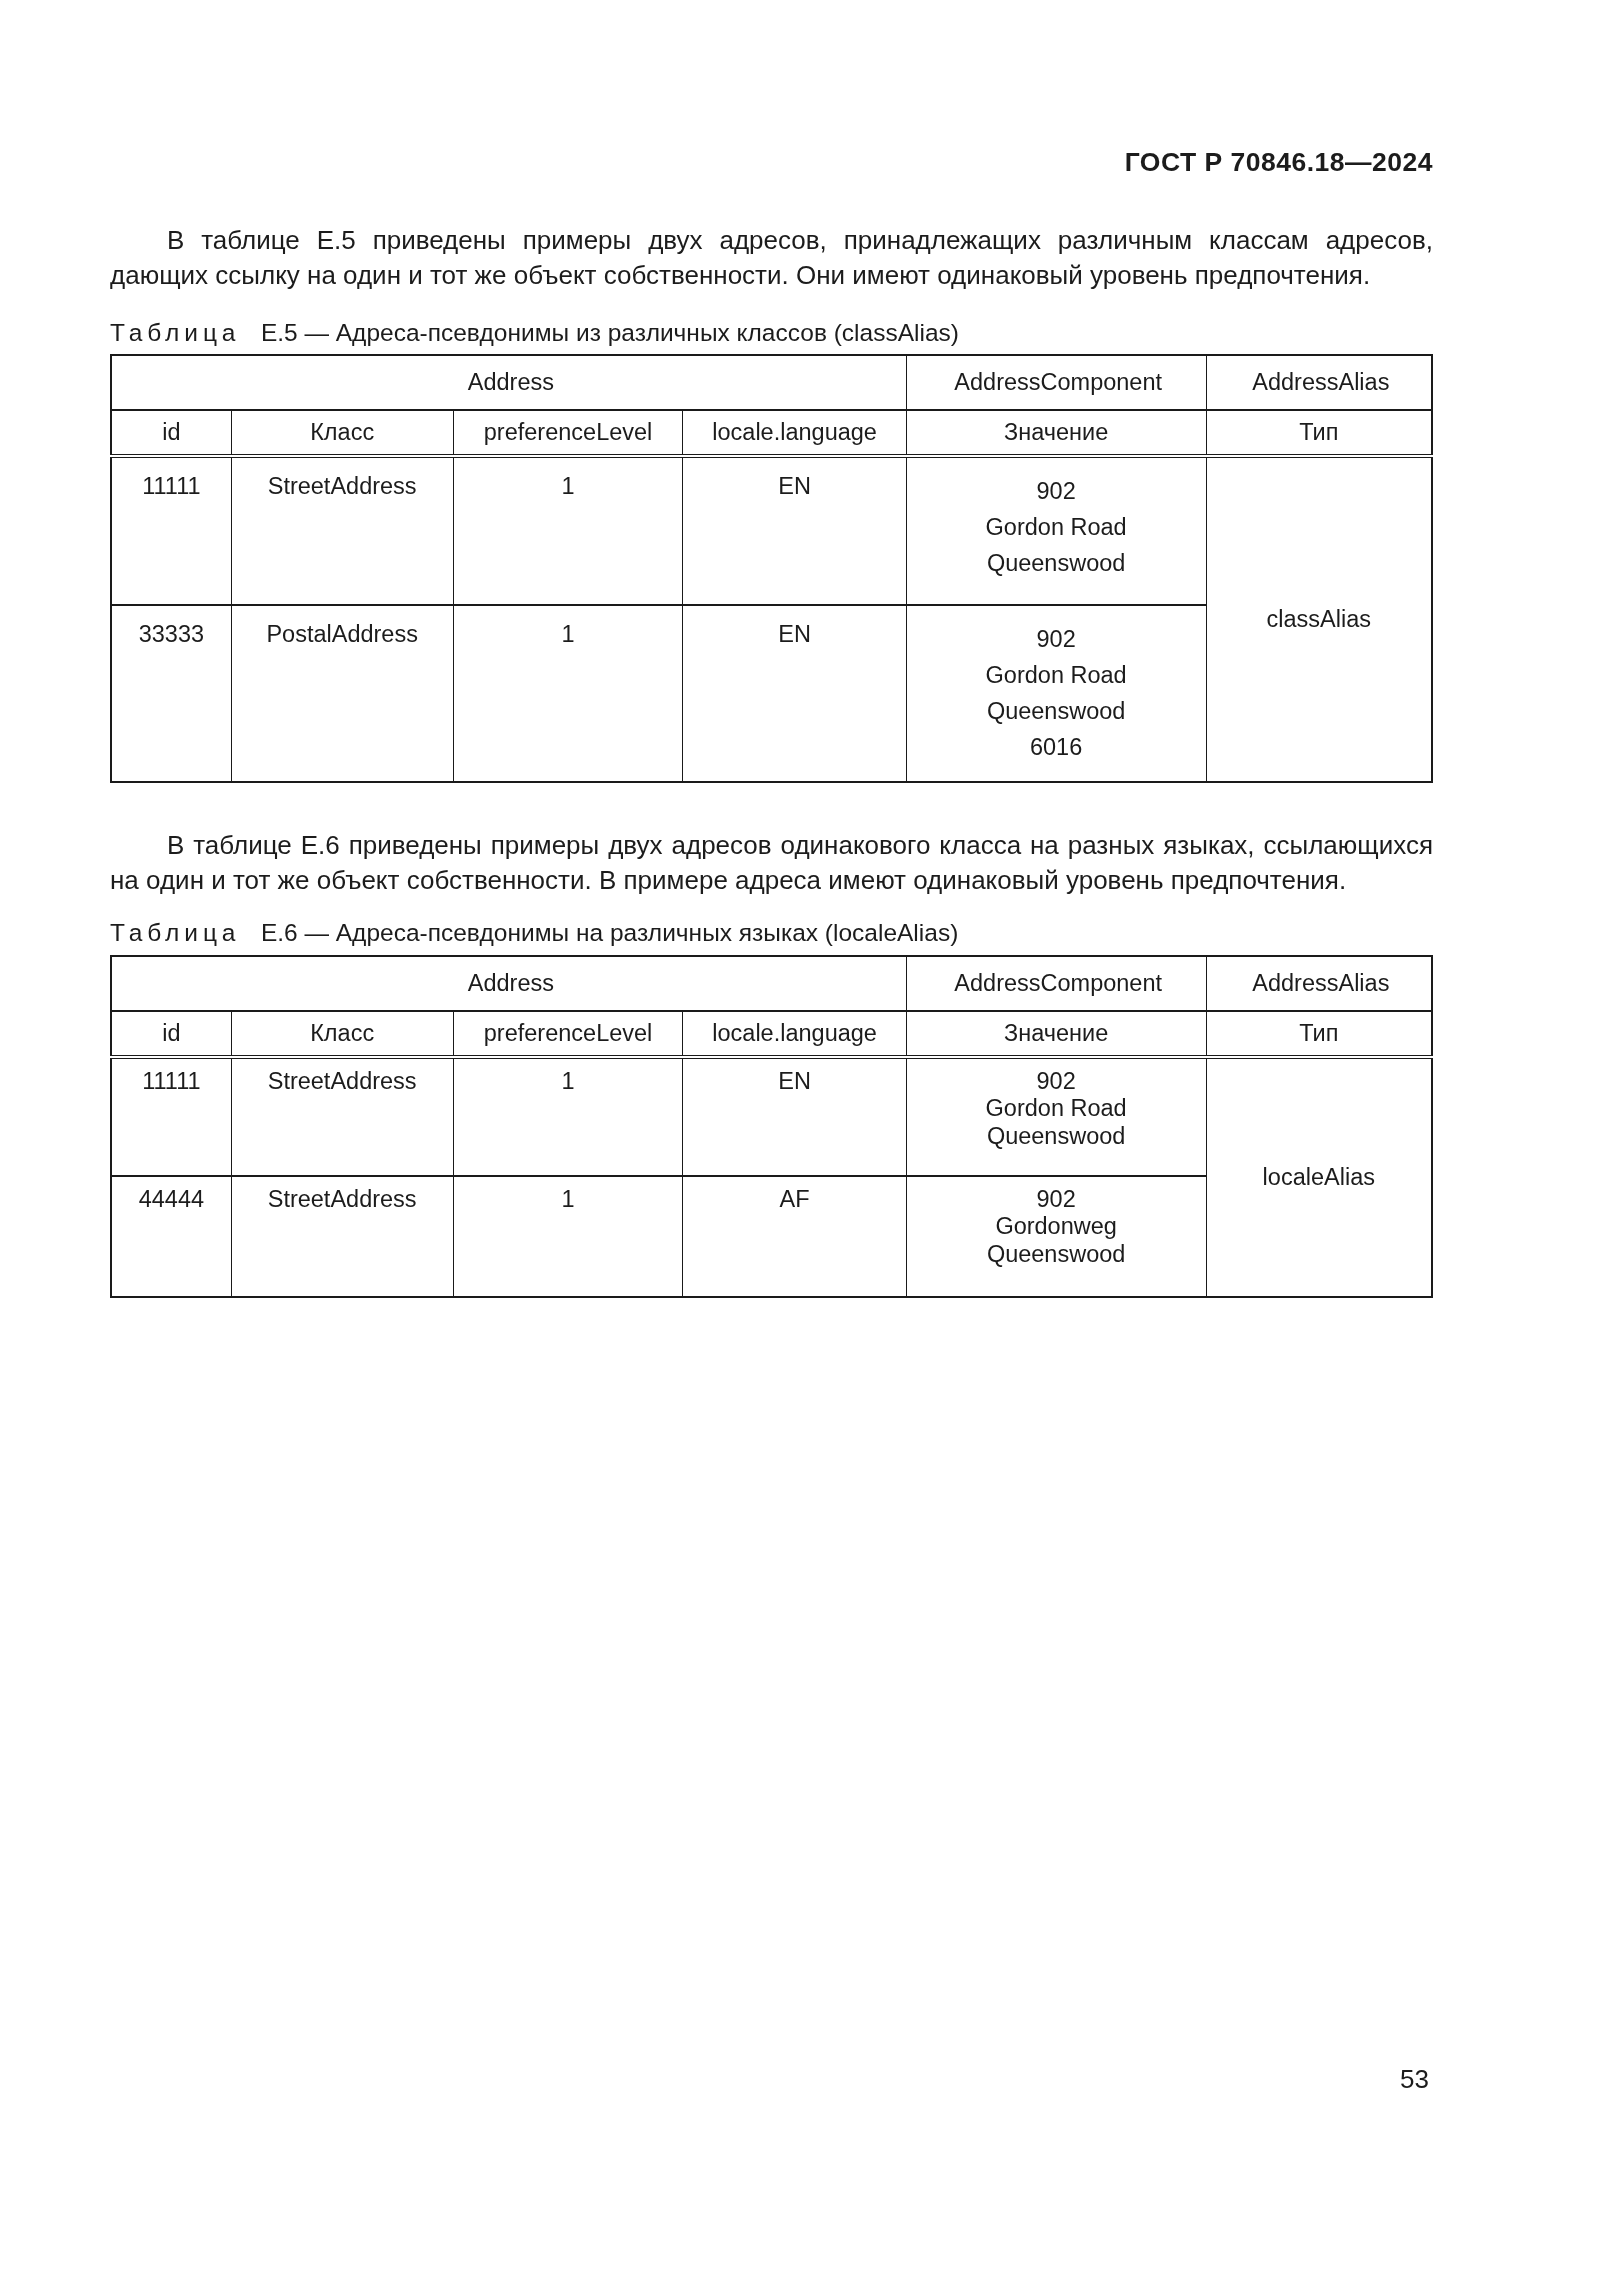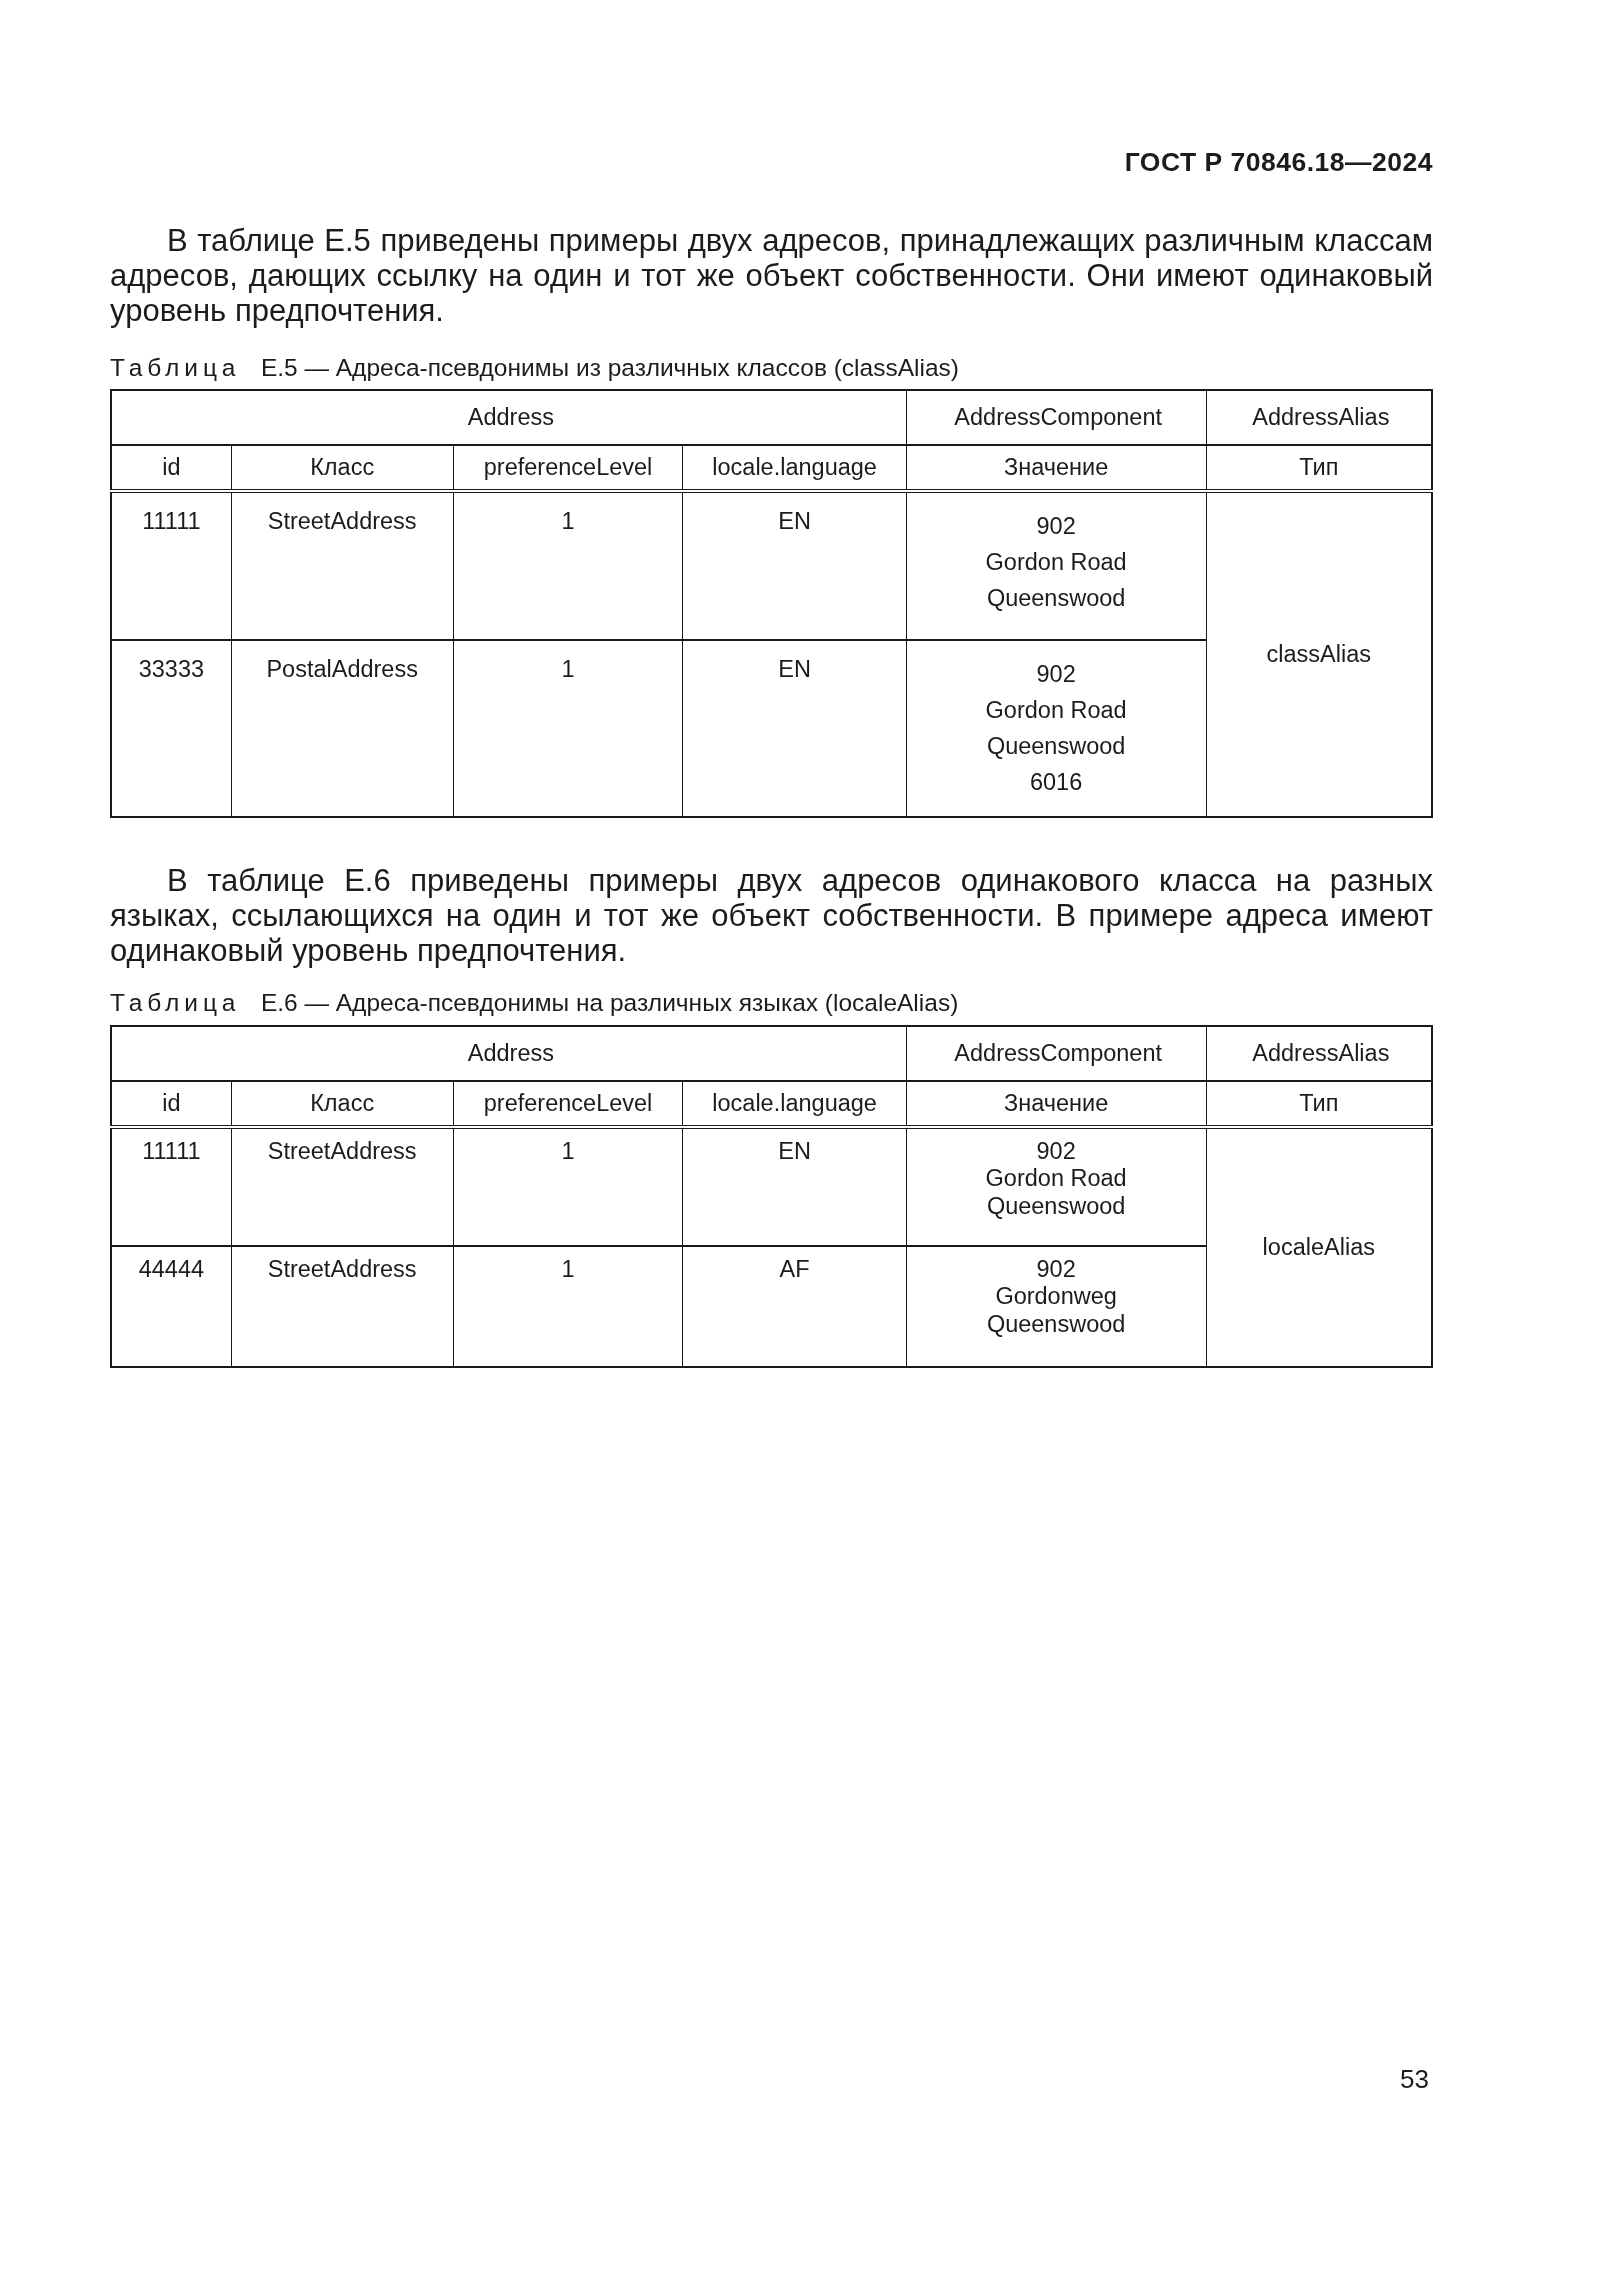--- a/index.html
+++ b/index.html
@@ -8,21 +8,21 @@
     background: #ffffff;
     position: relative;
     font-family: "Liberation Sans", "DejaVu Sans", sans-serif;
     color: #1c1c1c;
     overflow: hidden;
   }
   .content { position: absolute; left: 110px; top: 147px; width: 1323px; }
   .doc-header { text-align: right; font-weight: bold; font-size: 26.5px; letter-spacing: 0.5px; }
   .para {
     margin-top: 45px;
-    font-size: 31px; line-height: 35px;
+    font-size: 26px; line-height: 35px;
     text-align: justify; text-indent: 57px;
   }
   .para.p2 { }
   .caption { margin-top: 25.5px; font-size: 24.5px; }
   .caption .cap-word { letter-spacing: 4.9px; margin-right: 13.7px; }
   .caption.c2 { margin-top: 21px; }
 
   table.gt {
     border-collapse: collapse; table-layout: fixed;
     width: 100%; margin-top: 7.8px;

